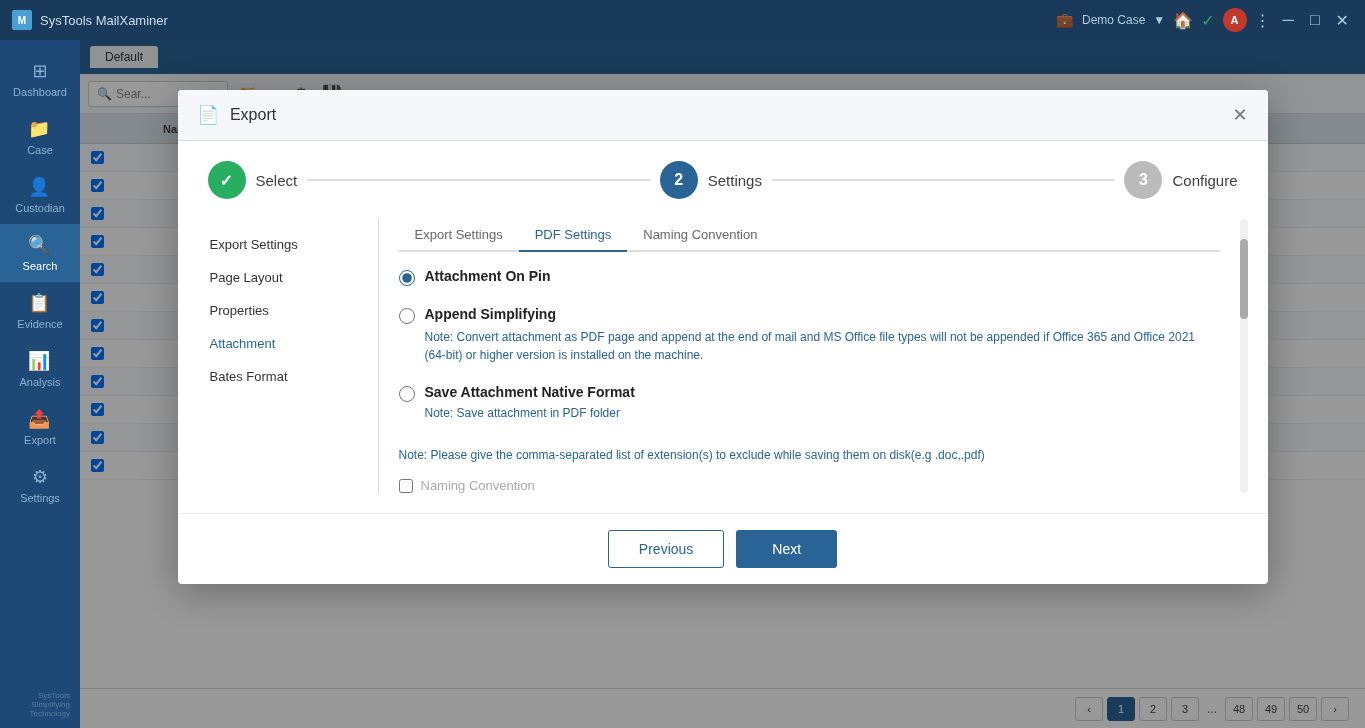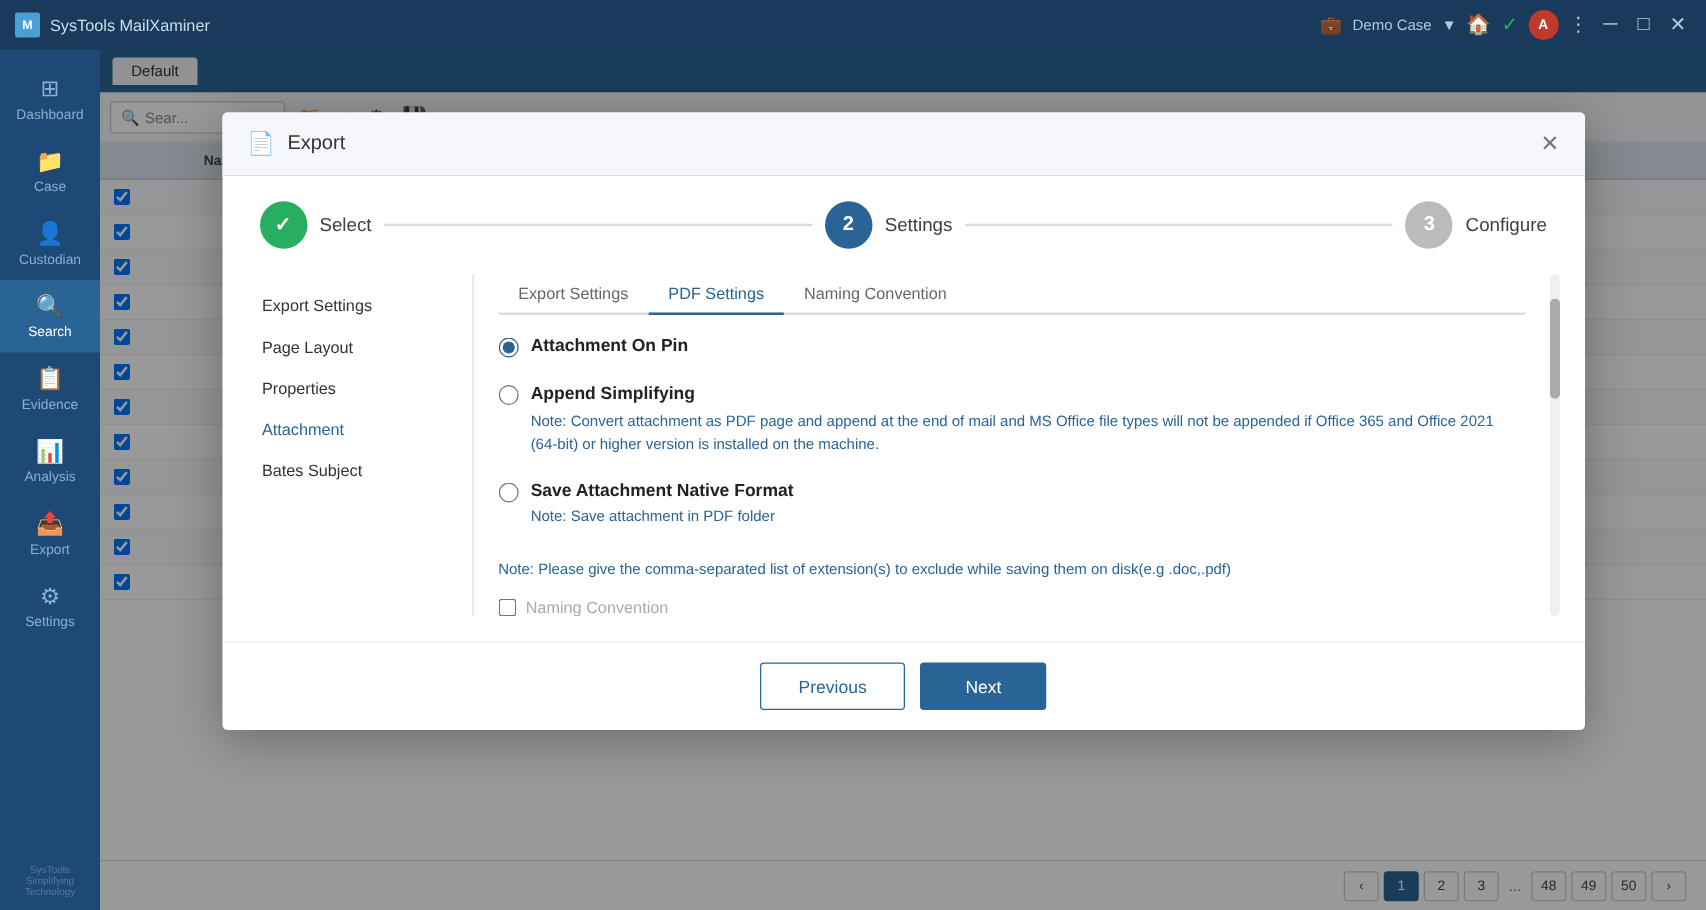--- a/index.html
+++ b/index.html
@@ -415,21 +415,21 @@
       <span>Analysis</span>
     </div>
     <div class="sidebar-item">
       <span class="sidebar-icon">📤</span>
       <span>Export</span>
     </div>
     <div class="sidebar-item">
       <span class="sidebar-icon">⚙</span>
       <span>Settings</span>
     </div>
-    <div class="branding" style="font-size:8px; color:#5a7a9a;">SysTools<br>Simplifying Technology</div>
+    <div class="branding" style="font-size:8px; color:#5a7a9a;text-align:right;">SysTools<br>Simplifying Technology</div>
   </div>
 
   <div class="main-content">
 
     <div class="tab-bar">
       <div class="tab-item">Default</div>
     </div>
 
     <div class="toolbar">
       <div class="search-box">
@@ -625,21 +625,21 @@
           </div>
         </div>
 
         <div class="modal-body">
 
           <div class="modal-sidebar">
             <div class="modal-sidebar-item">Export Settings</div>
             <div class="modal-sidebar-item">Page Layout</div>
             <div class="modal-sidebar-item">Properties</div>
             <div class="modal-sidebar-item active">Attachment</div>
-            <div class="modal-sidebar-item">Bates Subject</div>
+            <div class="modal-sidebar-item">Bates Format</div>
           </div>
 
           <div class="vertical-divider"></div>
 
           <div class="modal-content-area">
 
             <div class="modal-tabs">
               <div class="modal-tab">Export Settings</div>
               <div class="modal-tab active">PDF Settings</div>
               <div class="modal-tab">Naming Convention</div>

